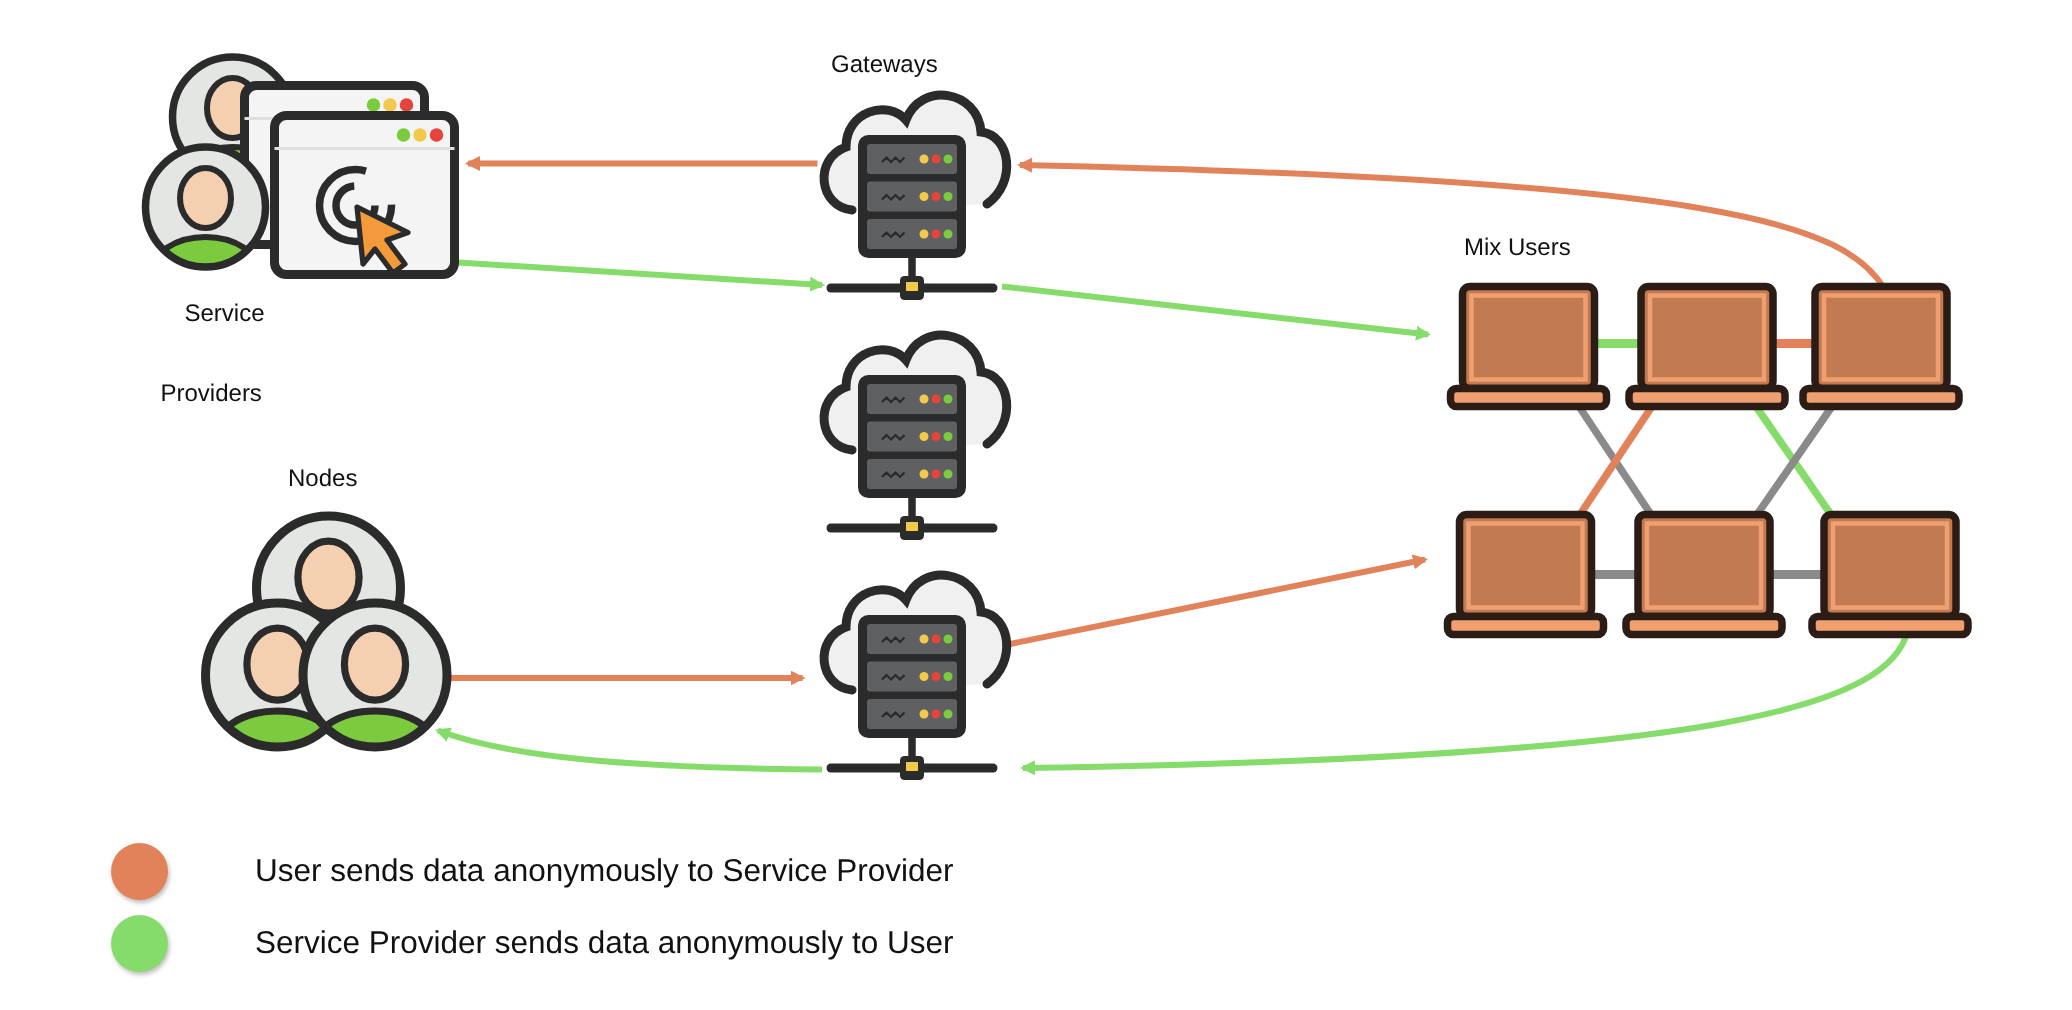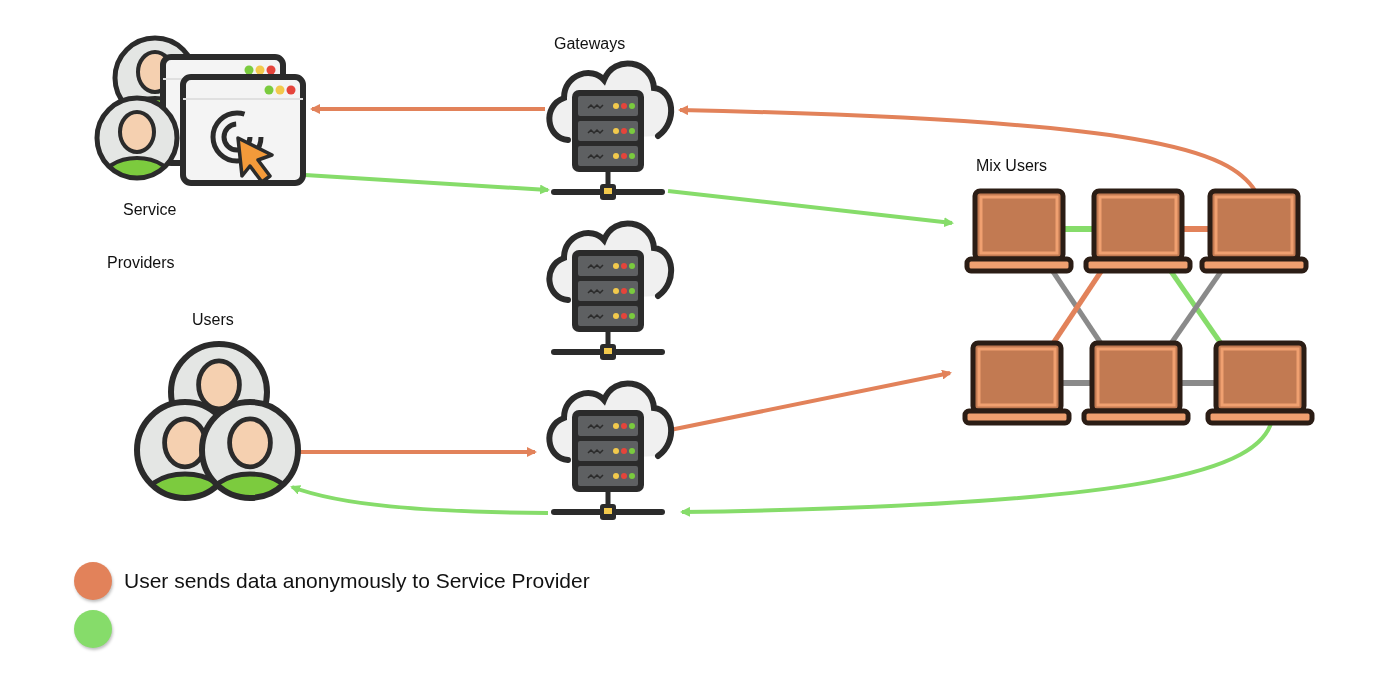--- a/index.html
+++ b/index.html
@@ -1,21 +1,21 @@
 <!DOCTYPE html>
 <html><head>
 <meta charset="utf-8">
 <style>
   html, body { margin: 0; padding: 0; background: #ffffff; }
   body { width: 1381px; height: 673px; position: relative; overflow: hidden;
          font-family: "Liberation Sans", sans-serif; }
   #diagram { position: absolute; left: 0; top: 0; width: 1381px; height: 673px; }
   .lbl { position: absolute; font-family: "Liberation Sans", sans-serif; color: #111;
          font-size: 16px; line-height: 30px; white-space: nowrap; }
-  .legend-row { position: absolute; left: 74px; display: flex; align-items: center; }
+  .legend-row { position: absolute; left: 74px; display: flex; align-items: center; gap: 46px; }
   .legend-dot { width: 38px; height: 38px; border-radius: 50%; margin-right: 12px;
                 box-shadow: 1px 2px 3px rgba(0,0,0,0.25); }
   .legend-text { font-size: 21px; color: #111; font-family: "Liberation Sans", sans-serif; }
 </style>
 </head>
 <body>
 
 <svg id="diagram" viewBox="0 0 1381 673" xmlns="http://www.w3.org/2000/svg">
   <defs>
     <marker id="arrowOrange" markerWidth="10" markerHeight="10" refX="8" refY="5" orient="auto" markerUnits="userSpaceOnUse">
@@ -150,24 +150,25 @@
       <use href="#laptop-icon" transform="translate(1136,381)"></use>
     </g>
   <g>
       <use href="#laptop-icon" transform="translate(1260,381)"></use>
     </g>
 </svg>
 
 <div class="lbl" style="left:554px; top:29px;">Gateways</div>
 <div class="lbl" style="left:123px; top:195px;">Service</div>
 <div class="lbl" style="left:107px; top:226px;margin-top:22px;">Providers</div>
-<div class="lbl" style="left:192px; top:305px;">Users</div>
+<div class="lbl" style="left:192px; top:305px;">Nodes</div>
 <div class="lbl" style="left:976px; top:151px;">Mix Users</div>
 
 <div>
   <div class="legend-row" style="top:562px;">
     <span class="legend-dot" style="background: rgb(226, 130, 90);"></span>
     <span class="legend-text">User sends data anonymously to Service Provider</span>
   </div>
   <div class="legend-row" style="top:610px;">
     <span class="legend-dot" style="background: rgb(134, 220, 106);"></span>
+    <span class="legend-text">Service Provider sends data anonymously to User</span>
   </div>
 </div>
 
 </body></html>

